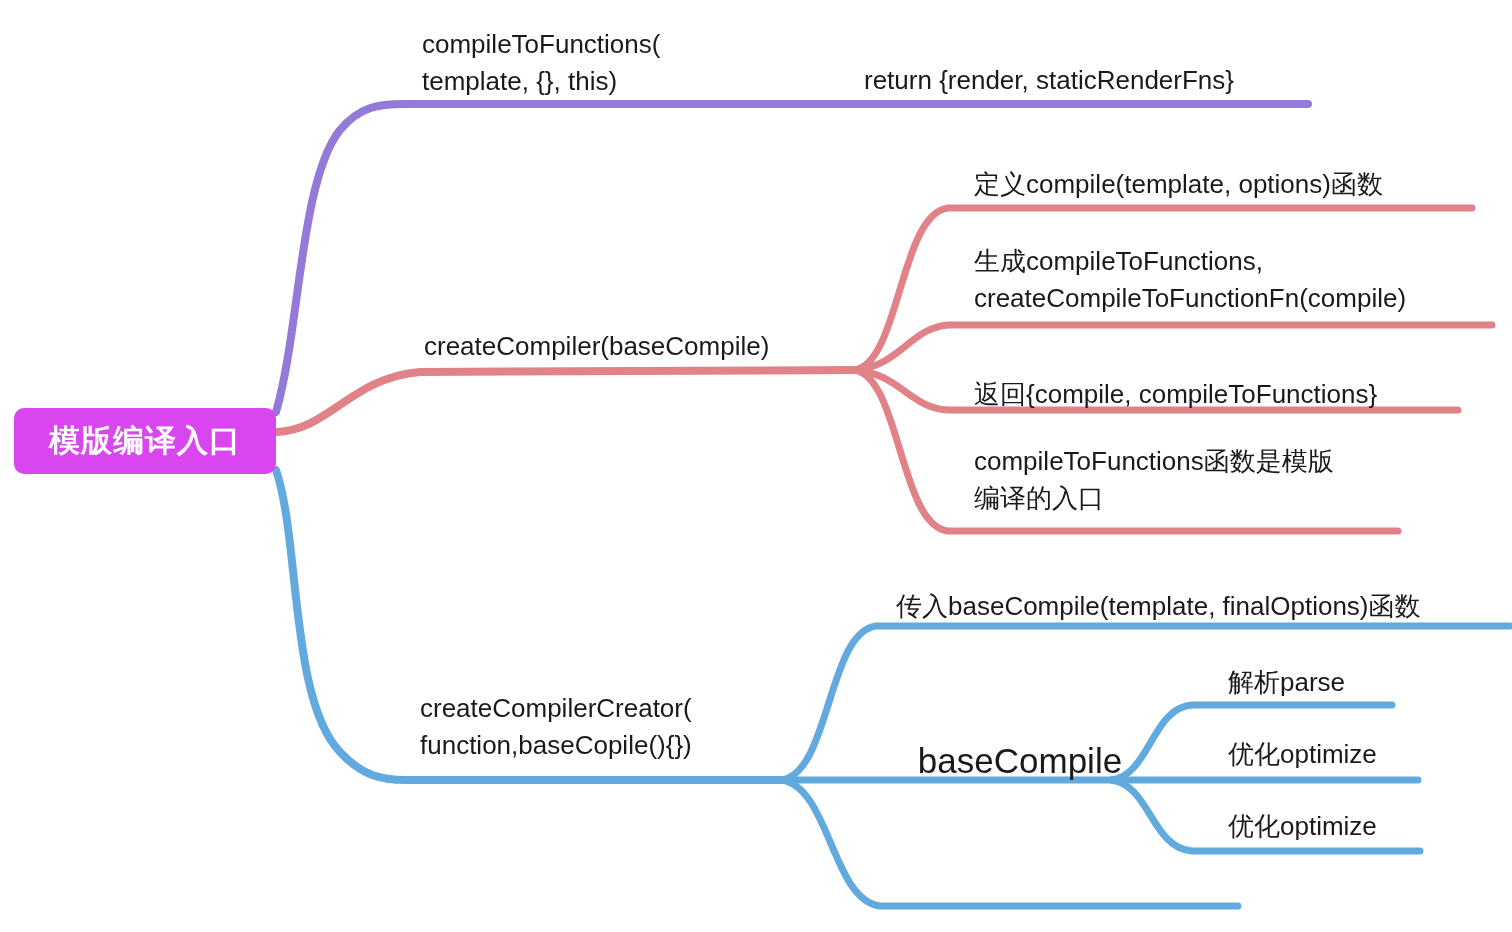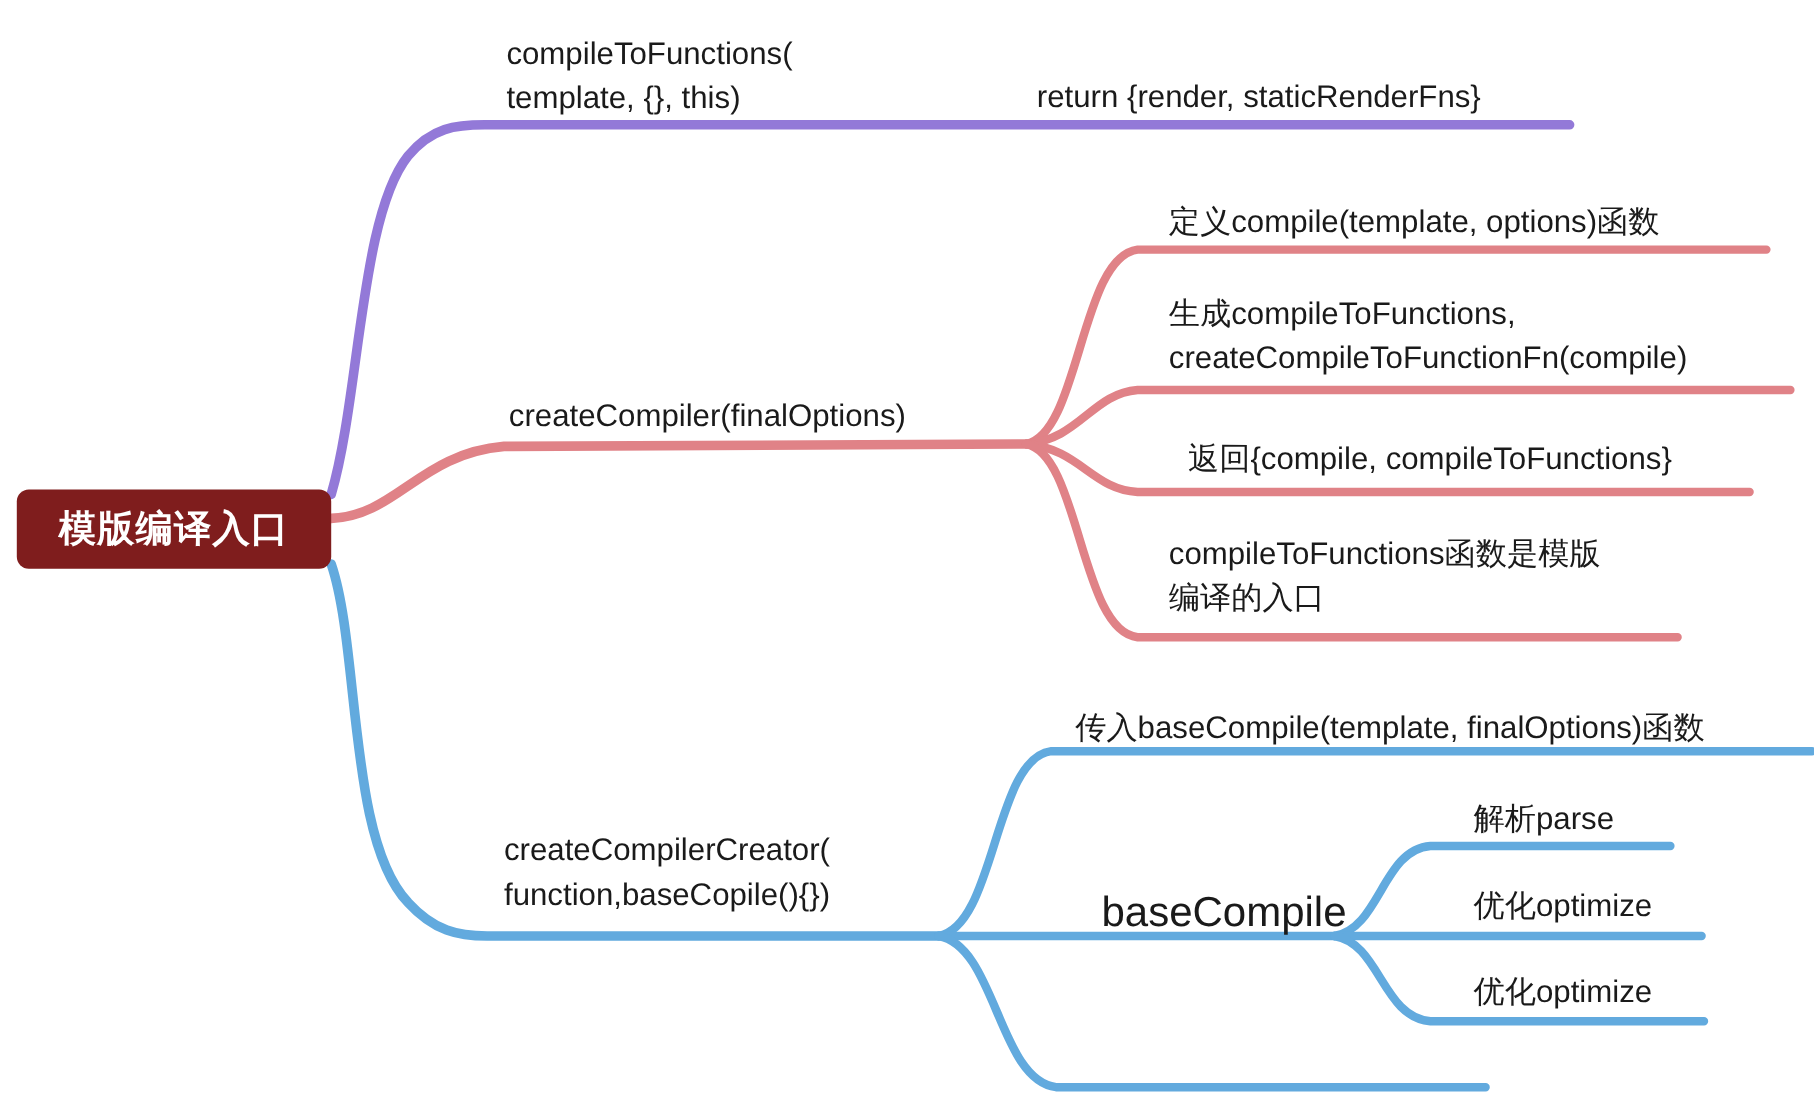--- a/index.html
+++ b/index.html
@@ -68,37 +68,37 @@
       <path d="M 782 780 C 830 772 828 632 876 626 L 1510 626" fill="none" stroke="#62aade" stroke-width="7" stroke-linecap="round"></path>
       <path d="M 782 780 L 1112 780" fill="none" stroke="#62aade" stroke-width="7" stroke-linecap="round"></path>
       <path d="M 782 780 C 830 788 832 900 880 906 L 1238 906" fill="none" stroke="#62aade" stroke-width="7" stroke-linecap="round"></path>
 
       <path d="M 1112 780 C 1150 774 1152 708 1192 705 L 1392 705" fill="none" stroke="#62aade" stroke-width="7" stroke-linecap="round"></path>
       <path d="M 1112 780 L 1418 780" fill="none" stroke="#62aade" stroke-width="7" stroke-linecap="round"></path>
       <path d="M 1112 780 C 1150 786 1152 848 1192 851 L 1420 851" fill="none" stroke="#62aade" stroke-width="7" stroke-linecap="round"></path>
     </g>
   </svg>
 
-  <div class="root-node" style="left:14px; top:408px; width:262px; height:66px; background:#7f1d1d; font-size:31px;">
+  <div class="root-node" style="left:14px; top:408px; width:262px; height:66px; background:#d946ef; font-size:31px;">
     <span>模版编译入口</span>
   </div>
 
   <div class="node-label" style="left:422px; top:26px; font-size:26px; width:420px;">compileToFunctions(
 template, {}, this)</div>
 
   <div class="node-label" style="left:864px; top:62px; font-size:26px; width:450px;">return {render, staticRenderFns}</div>
 
-  <div class="node-label" style="left:424px; top:328px; font-size:26px; width:420px;">createCompiler(finalOptions)</div>
+  <div class="node-label" style="left:424px; top:328px; font-size:26px; width:420px;">createCompiler(baseCompile)</div>
 
   <div class="node-label" style="left:974px; top:166px; font-size:26px; width:520px;">定义compile(template, options)函数</div>
 
   <div class="node-label" style="left:974px; top:243px; font-size:26px; width:530px;">生成compileToFunctions,
 createCompileToFunctionFn(compile)</div>
 
-  <div class="node-label" style="left:974px; top:364px; font-size:26px; width:500px;margin-left:16px;">返回{compile, compileToFunctions}</div>
+  <div class="node-label" style="left:974px; top:376px; font-size:26px; width:500px;">返回{compile, compileToFunctions}</div>
 
   <div class="node-label" style="left:974px; top:443px; font-size:26px; width:440px;">compileToFunctions函数是模版
 编译的入口</div>
 
   <div class="node-label" style="left:420px; top:690px; font-size:26px; width:380px;">createCompilerCreator(
 function,baseCopile(){})</div>
 
   <div class="node-label" style="left:896px; top:588px; font-size:26px; width:620px;">传入baseCompile(template, finalOptions)函数</div>
 
   <div class="node-label" style="left:900px; top:736px; font-size:35px; width:240px;text-align:center;">baseCompile</div>

